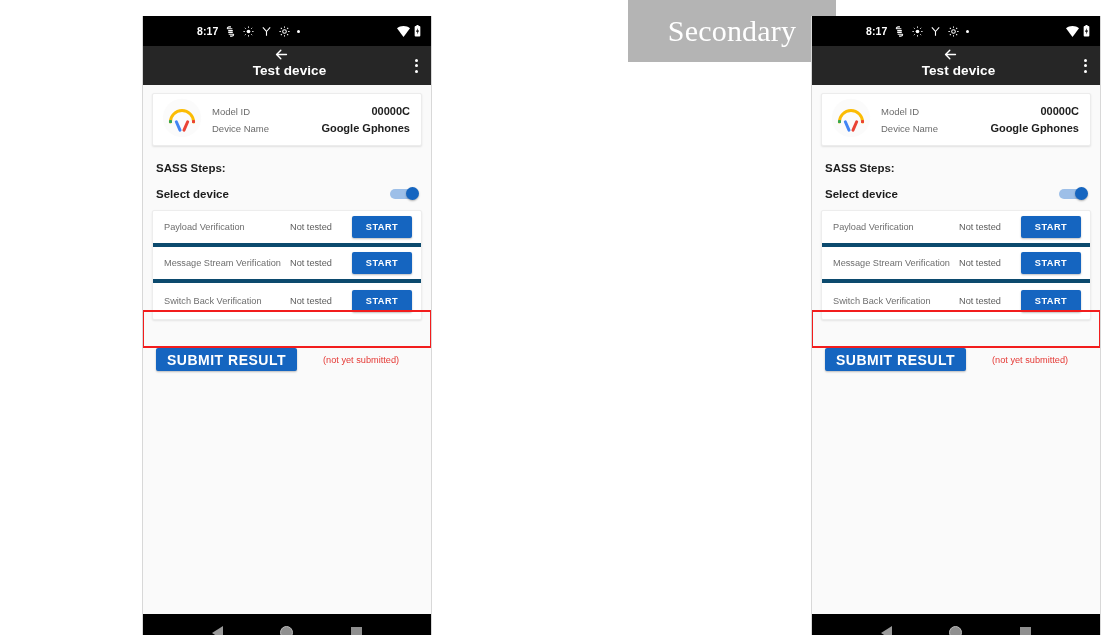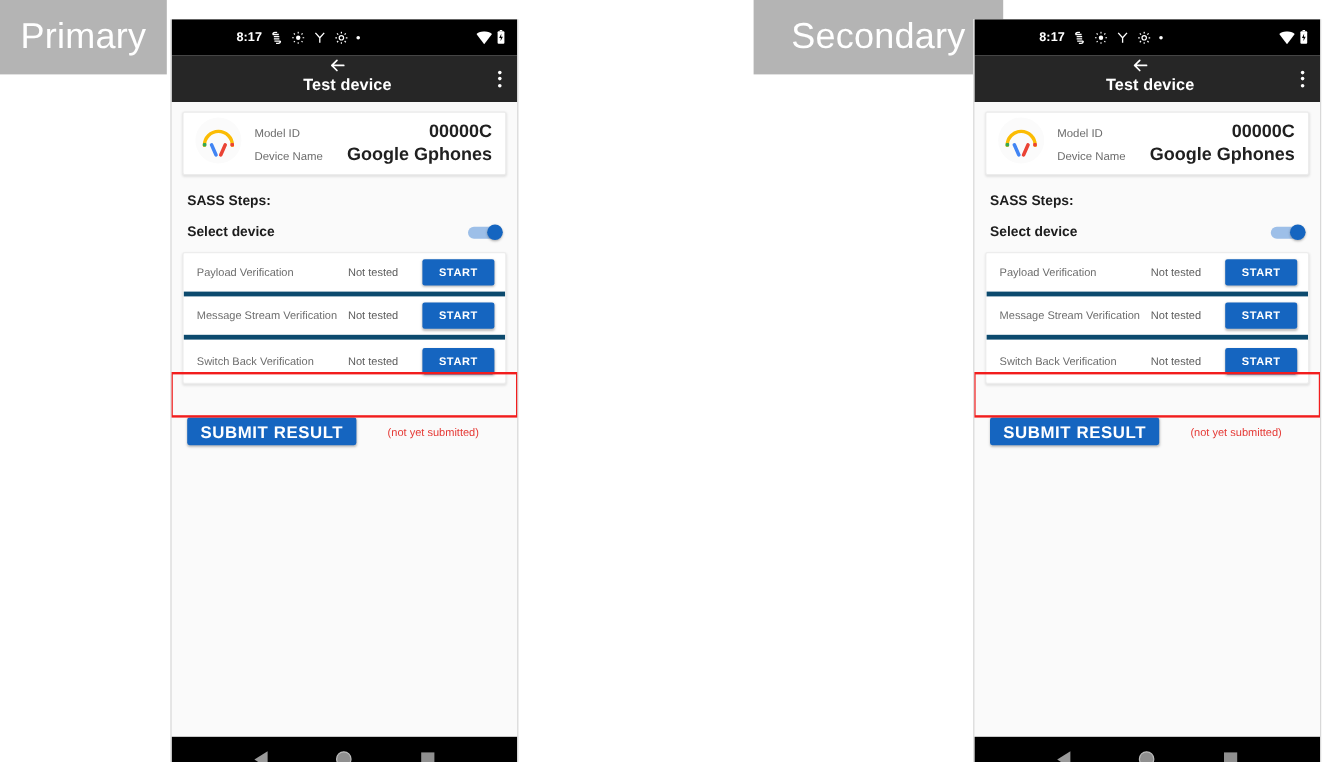--- a/index.html
+++ b/index.html
@@ -24,21 +24,21 @@
     font-size: 30px;
     font-weight: 400;
     letter-spacing: 0.2px;
     display: flex;
     align-items: center;
     justify-content: center;
     box-sizing: border-box;
     font-family: "Liberation Sans", sans-serif;
   }
   #label-primary   { left: 0px;   top: 0px; width: 139px; height: 62px; }
-  #label-secondary { left: 628px; top: 0px; width: 208px; height: 62px; }
+  #label-secondary { left: 628px; top: 0px; width: 208px; height: 62px; font-family: Liberation Serif, serif; }
 
   
   .phone {
     position: absolute;
     top: 16px;
     width: 290px;
     height: 635px;
     background: #fafafa;
     overflow: hidden;
     box-sizing: border-box;
@@ -148,21 +148,21 @@
     justify-content: space-between;
     align-items: baseline;
     line-height: 17px;
   }
   .dev-key {
     font-size: 9.5px;
     color: #6b6b6b;
     font-family: "Liberation Sans", sans-serif;
   }
   .dev-val {
-    font-size: 15px;
+    font-size: 11px;
     color: #202020;
     font-weight: 700;
     font-family: "Liberation Sans", sans-serif;
   }
 
   
   .sass-title {
     font-size: 11.5px;
     font-weight: 700;
     color: #1c1c1c;
@@ -326,23 +326,20 @@
     width: 11px; height: 11px;
     background: #8f8f8f;
     cursor: pointer;
   }
 </style>
 </head>
 <body>
 
 <div id="root">
 
-  <div id="label-primary" class="side-label">
-    <span>Primary</span>
-  </div>
 
   <div id="label-secondary" class="side-label">
     <span>Secondary</span>
   </div>
 
   <div id="phone-primary" class="phone">
 
     <div class="status-bar">
       <div class="status-left">
         <span class="status-time">8:17</span>

